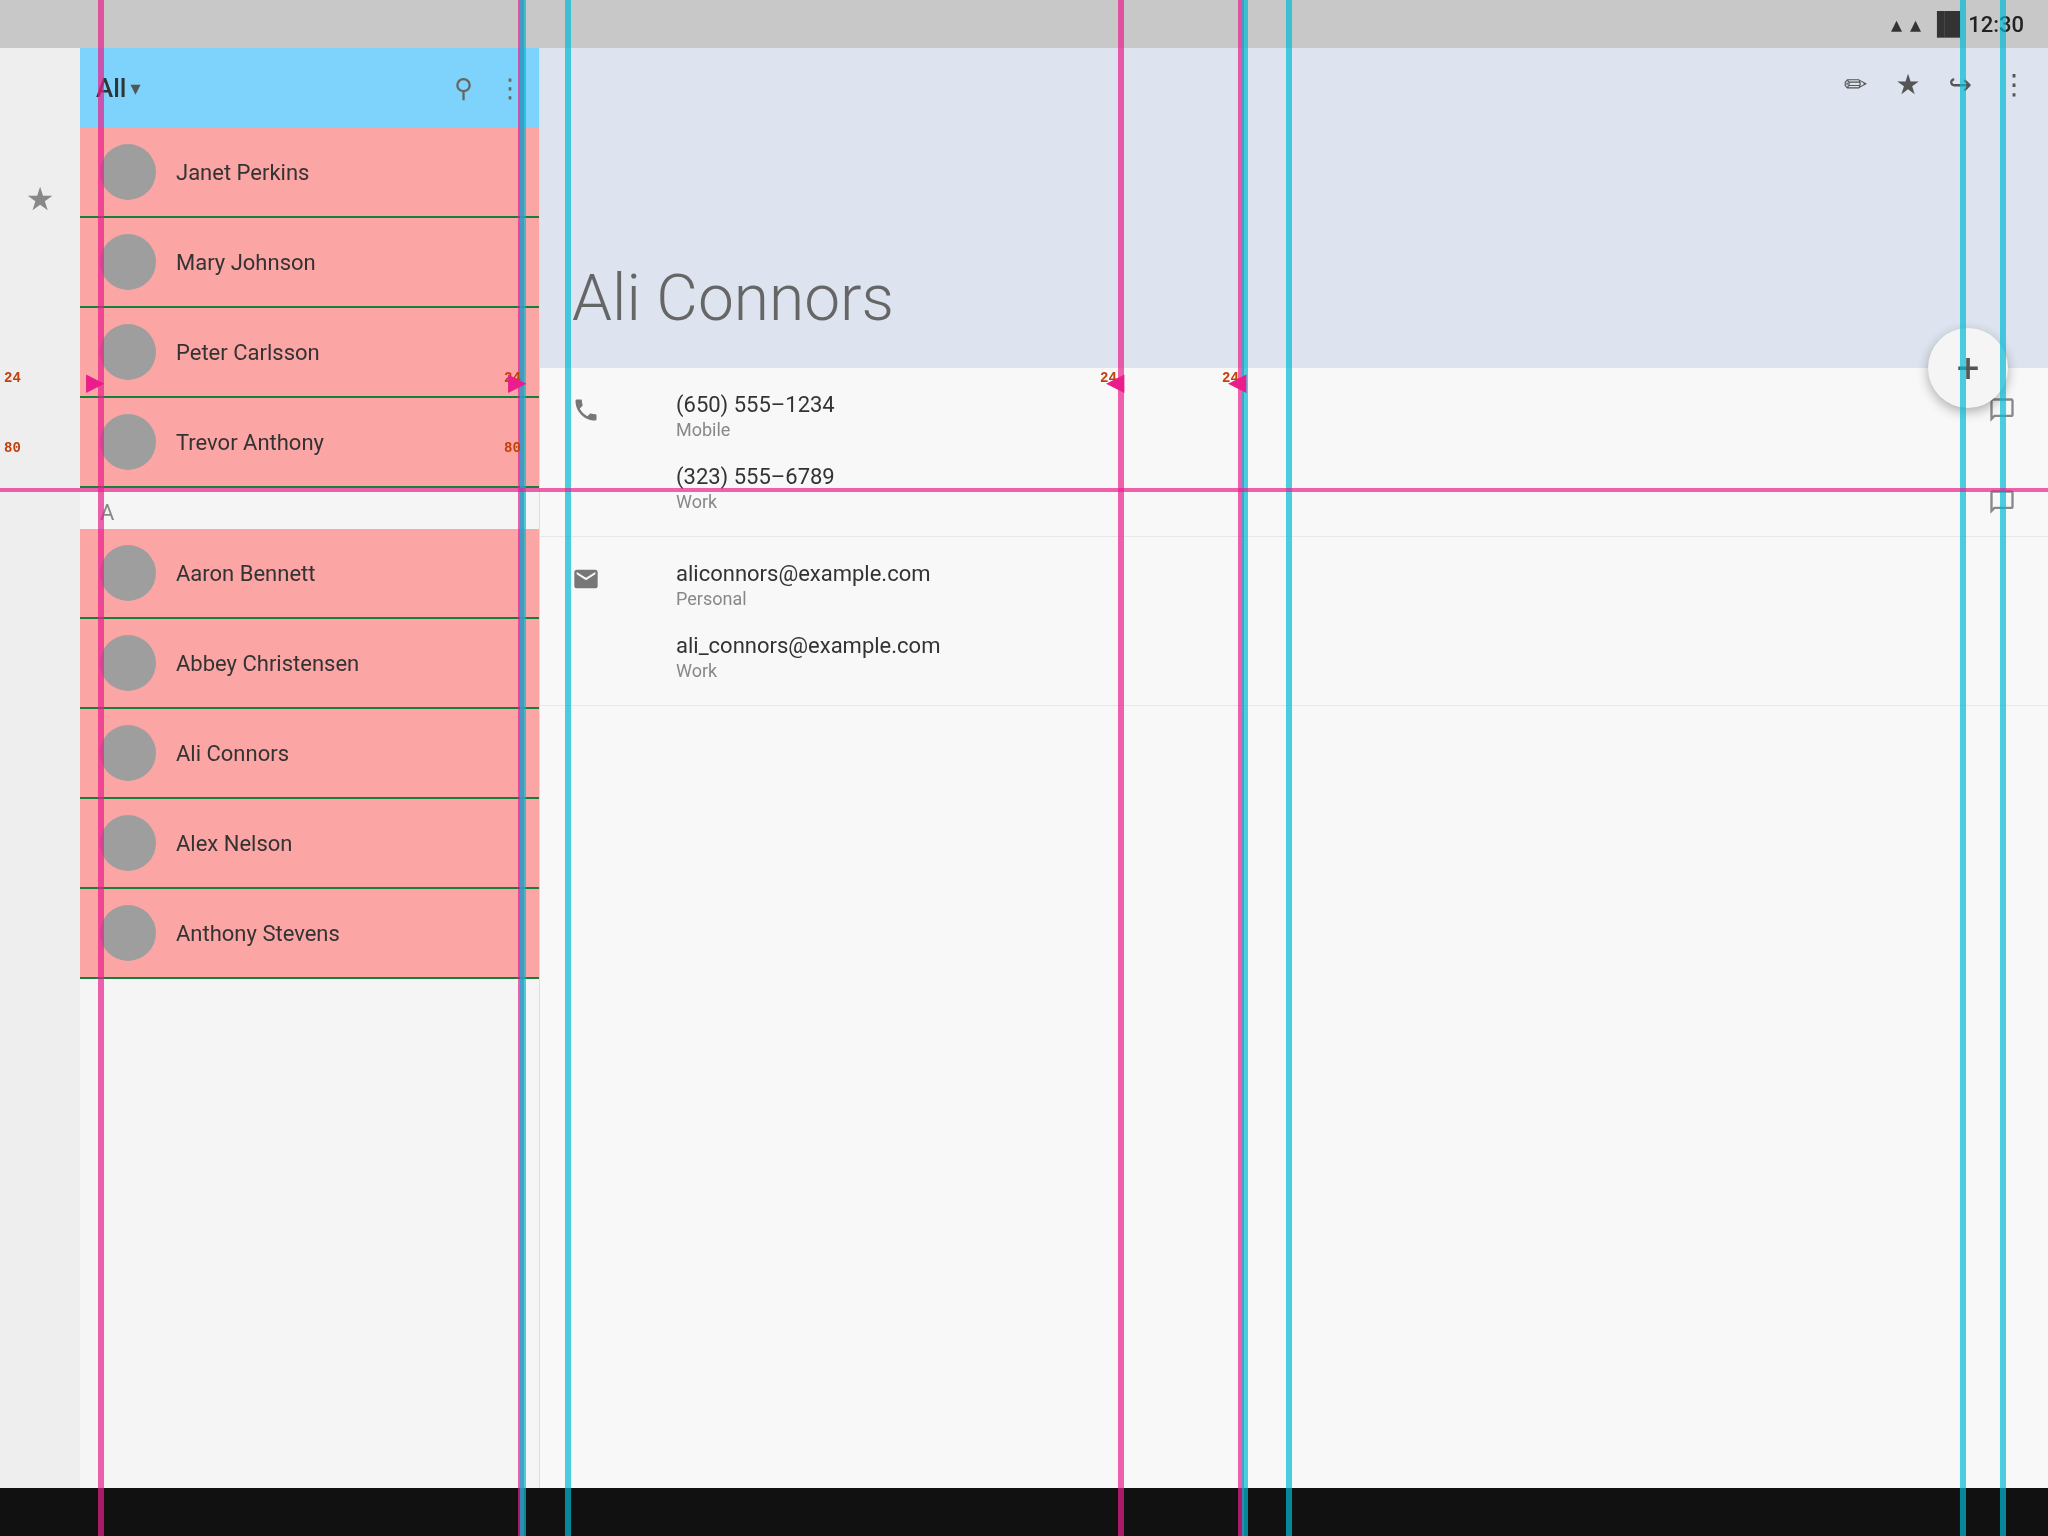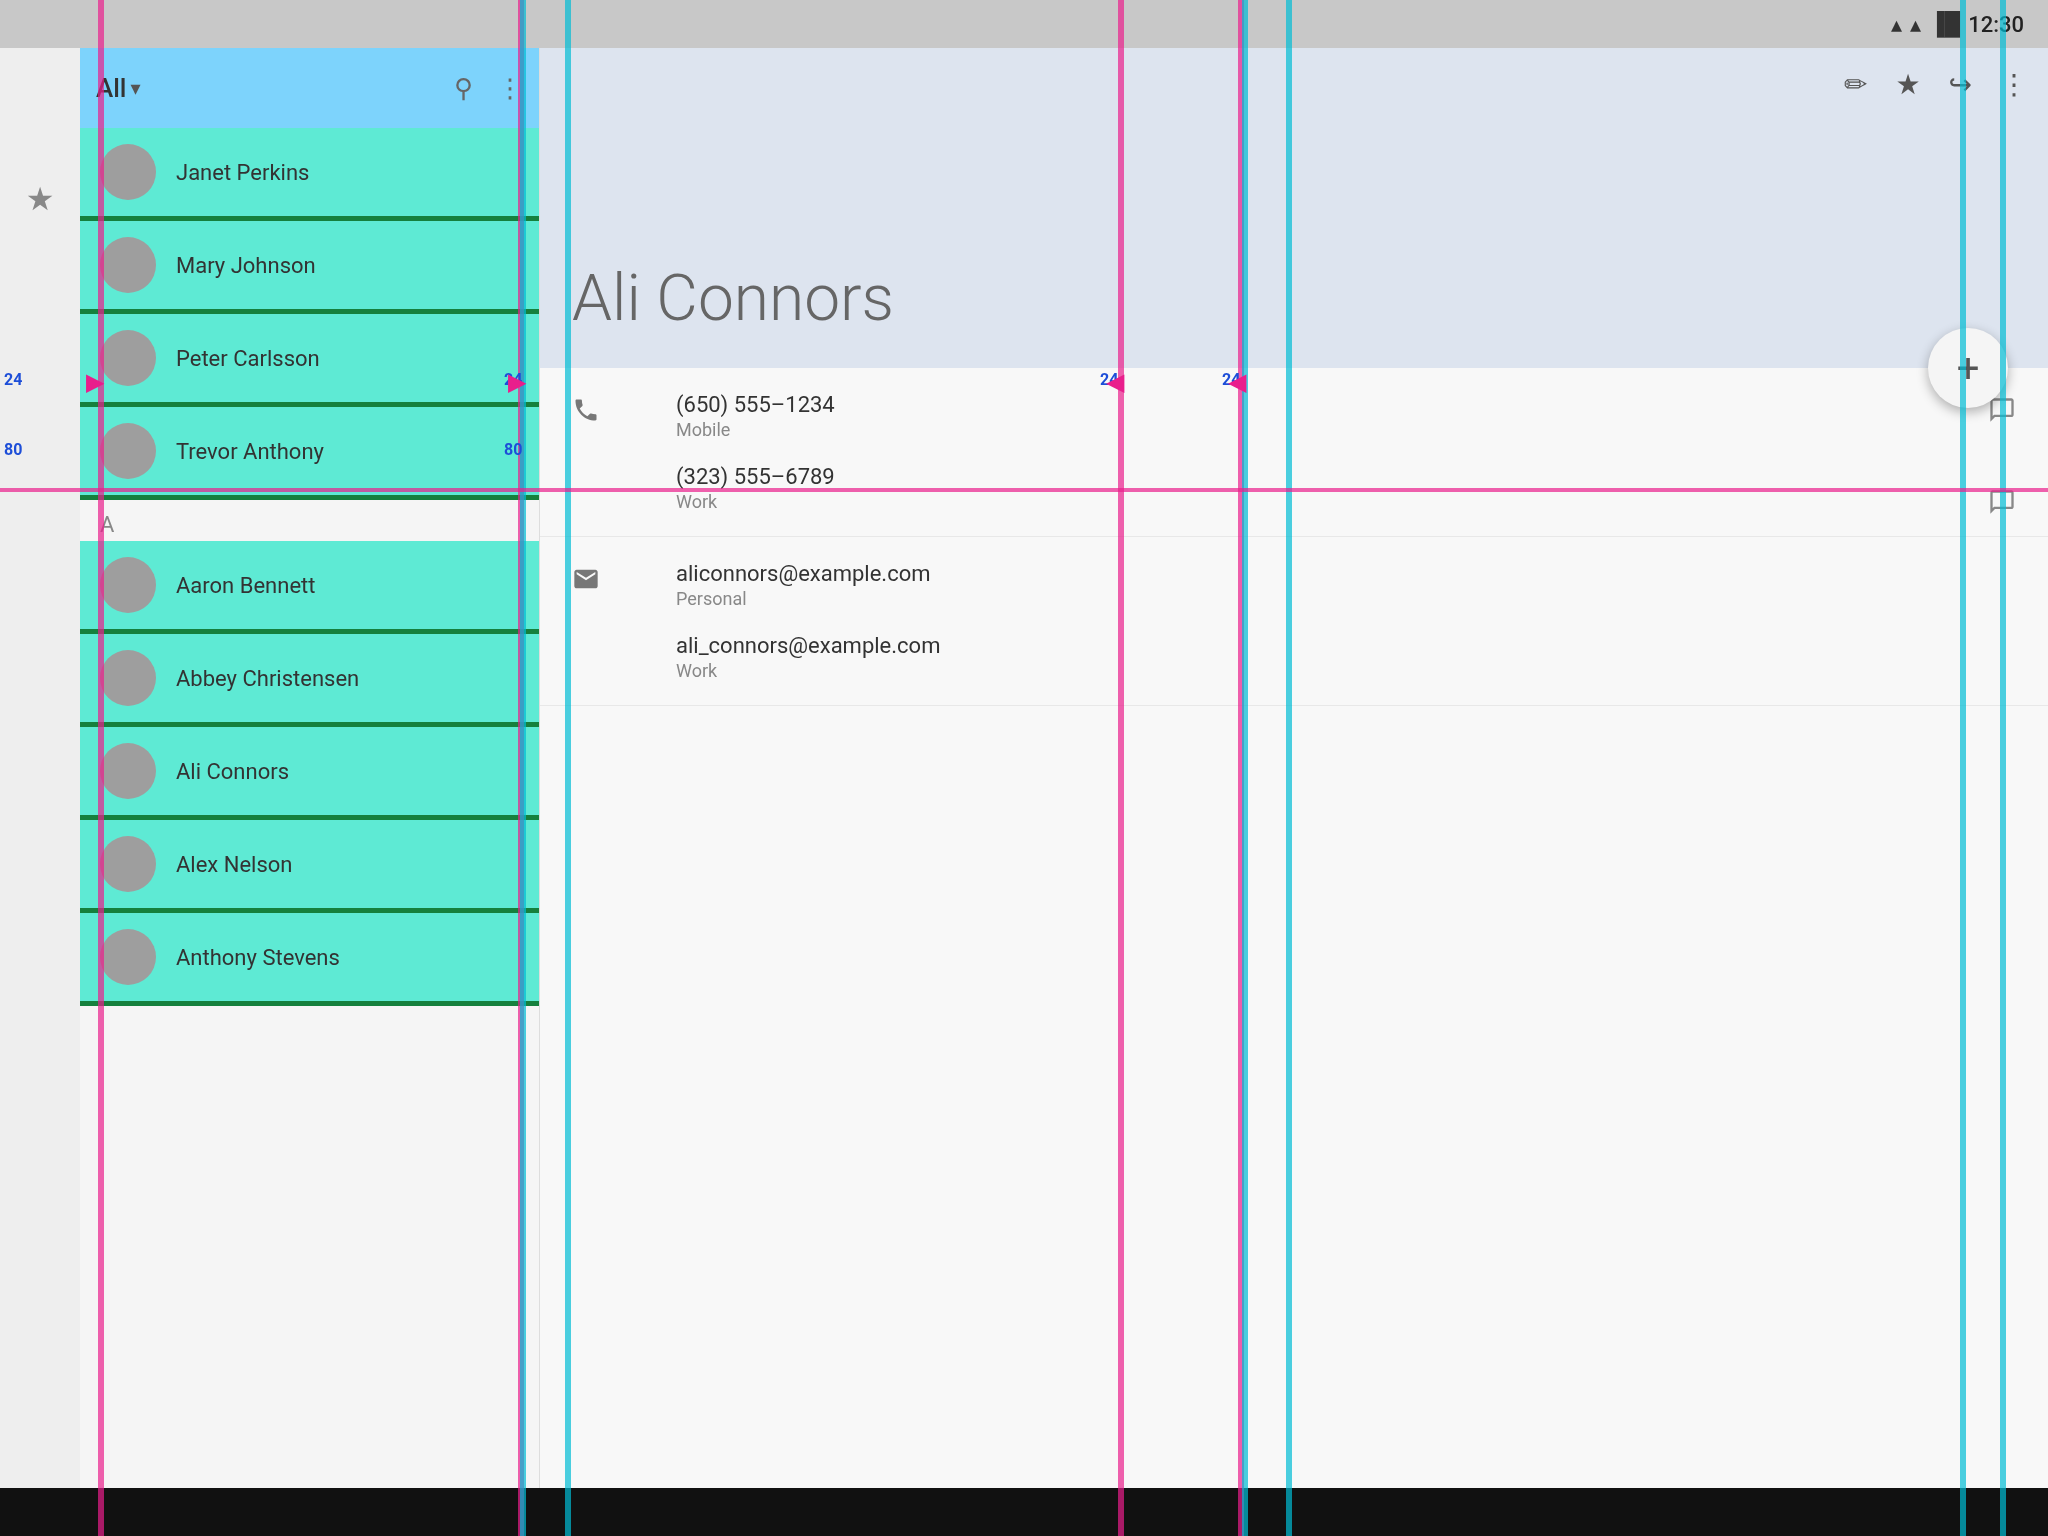--- a/index.html
+++ b/index.html
@@ -125,23 +125,23 @@
 
     
     .contact-list {
       flex: 1;
       overflow-y: auto;
     }
     .contact-item {
       display: flex;
       align-items: center;
       padding: 16px 20px;
-      border-bottom: 5px solid #15803d;
+      border-bottom: 2px solid #15803d;
       cursor: pointer;
-      background: #5eead4;
+      background: #fca5a5;
       min-height: 80px;
     }
     .contact-avatar {
       width: 56px;
       height: 56px;
       border-radius: 50%;
       background: #9e9e9e;
       flex-shrink: 0;
       margin-right: 20px;
     }
@@ -283,24 +283,25 @@
     .overlay-line-pink-h {
       position: absolute;
       left: 0; right: 0;
       height: 4px;
       background: #e91e8c;
       opacity: 0.7;
       z-index: 200;
     }
     .overlay-label {
       position: absolute;
-      font-size: 16px;
-      color: #1d4ed8;
+      font-size: 14px;
+      color: #c2410c;
       font-weight: bold;
       z-index: 201;
+      font-family: Liberation Mono, monospace;
     }
 
     
     .bottom-bar {
       position: absolute;
       bottom: 0;
       left: 0;
       right: 0;
       height: 48px;
       background: #111;

